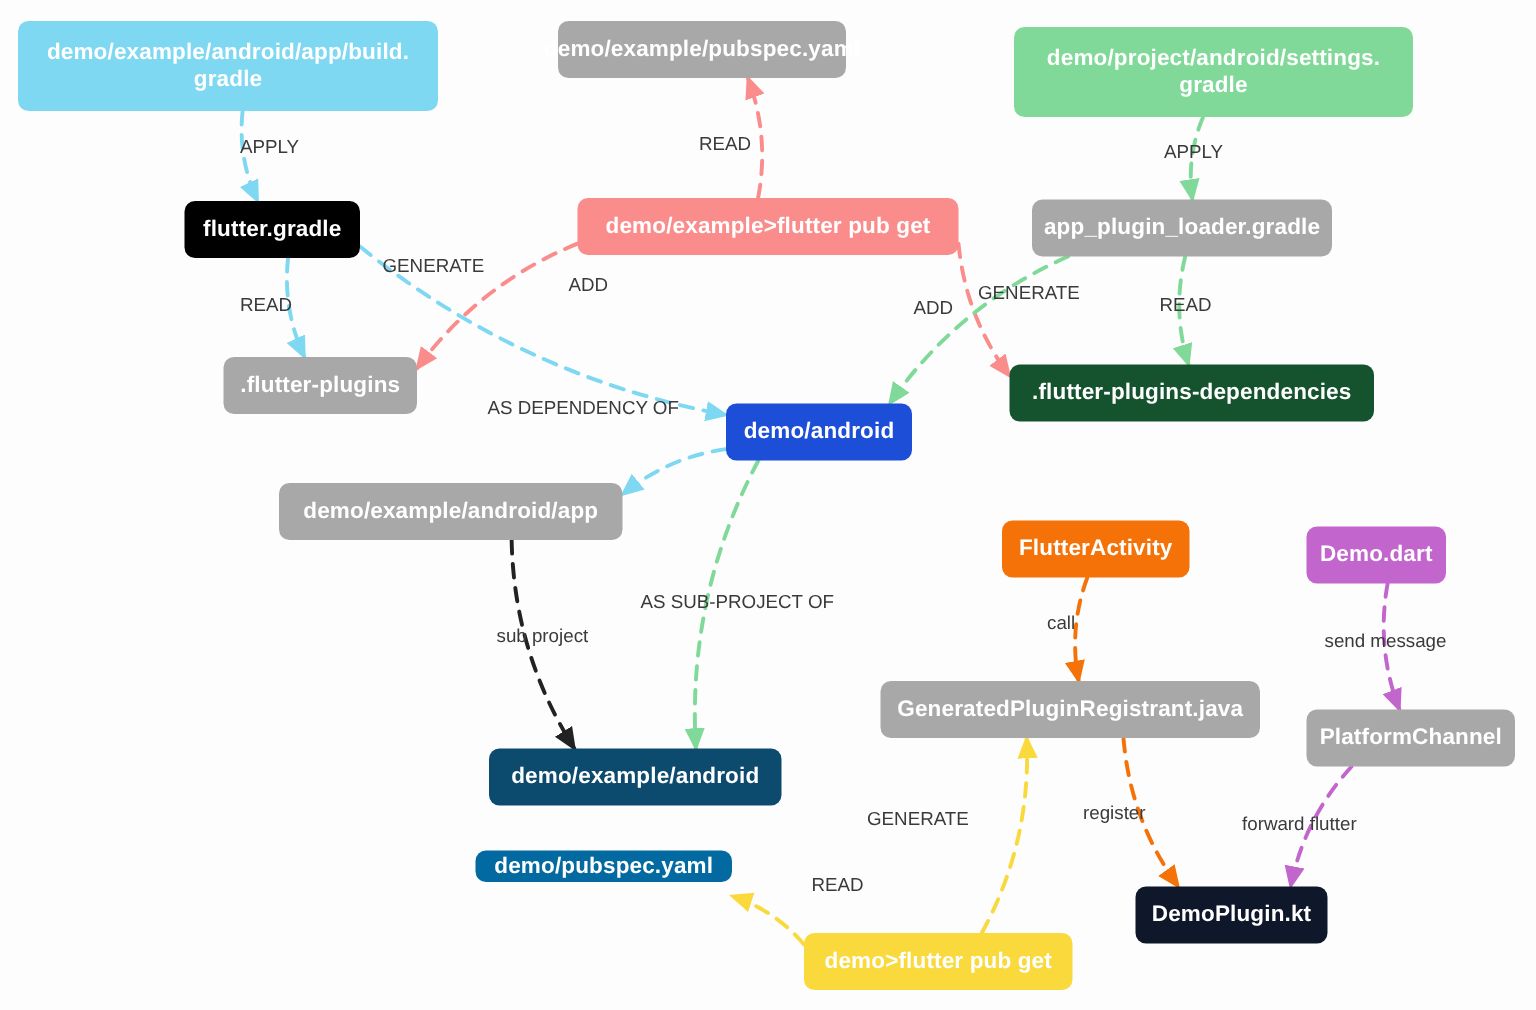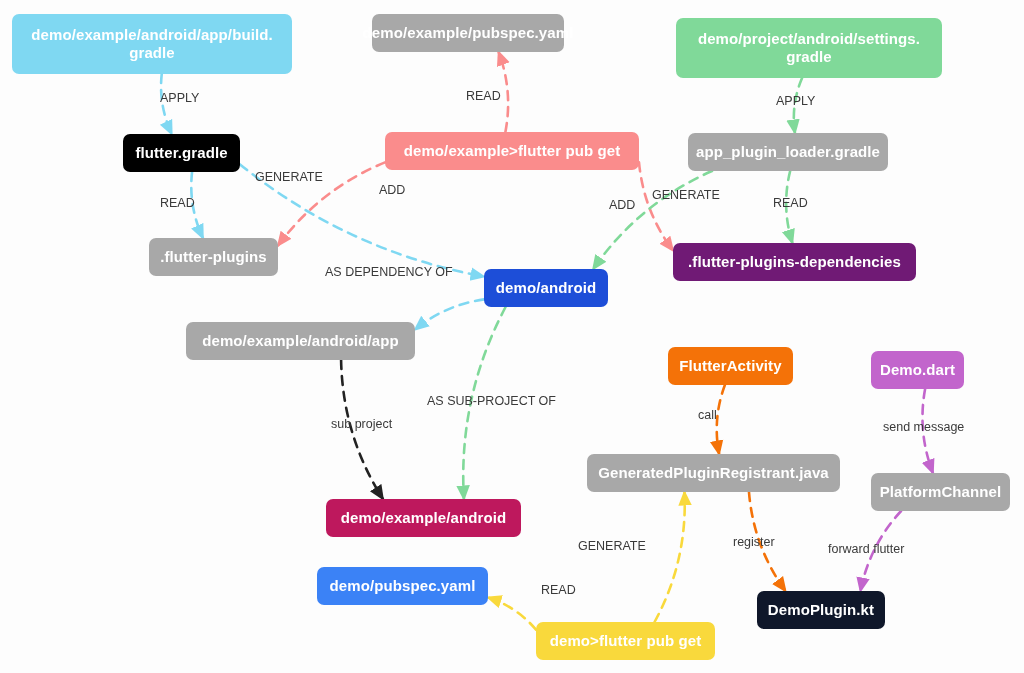--- a/index.html
+++ b/index.html
@@ -110,45 +110,45 @@
       <div class="node" style="left: 12px; top: 14px; width: 280px; height: 60px; background: rgb(127, 216, 242);">demo/example/android/app/build.
 gradle</div>
       <div class="node" style="left: 372px; top: 14px; width: 192px; height: 38px; background: rgb(168, 168, 168);">demo/example/pubspec.yaml</div>
       <div class="node" style="left: 676px; top: 18px; width: 266px; height: 60px; background: rgb(128, 217, 153);">demo/project/android/settings.
 gradle</div>
       <div class="node" style="left: 123px; top: 134px; width: 117px; height: 38px; background: #000000;">flutter.gradle</div>
       <div class="node" style="left: 385px; top: 132px; width: 254px; height: 38px; background: rgb(250, 140, 140);">demo/example&gt;flutter pub get</div>
       <div class="node" style="left: 688px; top: 133px; width: 200px; height: 38px; background: rgb(168, 168, 168);">app_plugin_loader.gradle</div>
       <div class="node" style="left: 149px; top: 238px; width: 129px; height: 38px; background: rgb(168, 168, 168);">.flutter-plugins</div>
       <div class="node" style="left: 484px; top: 269px; width: 124px; height: 38px; background: #1d4ed8;">demo/android</div>
-      <div class="node" style="left: 673px; top: 243px; width: 243px; height: 38px; background: #701a75;">.flutter-plugins-dependencies</div>
+      <div class="node" style="left: 673px; top: 243px; width: 243px; height: 38px; background: #14532d;">.flutter-plugins-dependencies</div>
       <div class="node" style="left: 186px; top: 322px; width: 229px; height: 38px; background: rgb(168, 168, 168);">demo/example/android/app</div>
       <div class="node" style="left: 668px; top: 347px; width: 125px; height: 38px; background: rgb(244, 114, 8);">FlutterActivity</div>
       <div class="node" style="left: 871px; top: 351px; width: 93px; height: 38px; background: rgb(194, 101, 204);">Demo.dart</div>
       <div class="node" style="left: 587px; top: 454px; width: 253px; height: 38px; background: rgb(168, 168, 168);">GeneratedPluginRegistrant.java</div>
       <div class="node" style="left: 871px; top: 473px; width: 139px; height: 38px; background: rgb(168, 168, 168);">PlatformChannel</div>
-      <div class="node" style="left: 326px; top: 499px; width: 195px; height: 38px; background: #be185d; text-align: center;">demo/example/android</div>
+      <div class="node" style="left: 326px; top: 499px; width: 195px; height: 38px; background: #0c4a6e; text-align: center;">demo/example/android</div>
       <div class="node" style="left: 757px; top: 591px; width: 128px; height: 38px; background: #0f172a;">DemoPlugin.kt</div>
-      <div class="node" style="left: 317px; top: 567px; width: 171px; height: 38px; background: #3b82f6;">demo/pubspec.yaml</div>
+      <div class="node" style="left: 317px; top: 567px; width: 171px; height: 21px; background: #0369a1;">demo/pubspec.yaml</div>
       <div class="node" style="left: 536px; top: 622px; width: 179px; height: 38px; background: rgb(249, 217, 60);">demo&gt;flutter pub get</div>
     </div>
   <div id="label-layer">
       <div class="edge-label" style="left: 160px; top: 92px; color: rgb(58, 58, 58);">APPLY</div>
       <div class="edge-label" style="left: 160px; top: 197px; color: rgb(58, 58, 58);">READ</div>
       <div class="edge-label" style="left: 466px; top: 90px; color: rgb(58, 58, 58);">READ</div>
       <div class="edge-label" style="left: 255px; top: 171px; color: rgb(58, 58, 58);">GENERATE</div>
       <div class="edge-label" style="left: 652px; top: 189px; color: rgb(58, 58, 58);">GENERATE</div>
       <div class="edge-label" style="left: 379px; top: 184px; color: rgb(58, 58, 58);">ADD</div>
       <div class="edge-label" style="left: 776px; top: 95px; color: rgb(58, 58, 58);">APPLY</div>
       <div class="edge-label" style="left: 773px; top: 197px; color: rgb(58, 58, 58);">READ</div>
       <div class="edge-label" style="left: 609px; top: 199px; color: rgb(58, 58, 58);">ADD</div>
       <div class="edge-label" style="left: 325px; top: 266px; color: rgb(58, 58, 58);">AS DEPENDENCY OF</div>
       <div class="edge-label" style="left: 331px; top: 418px; color: rgb(58, 58, 58);">sub project</div>
       <div class="edge-label" style="left: 427px; top: 395px; color: rgb(58, 58, 58);">AS SUB-PROJECT OF</div>
       <div class="edge-label" style="left: 698px; top: 409px; color: rgb(58, 58, 58);">call</div>
       <div class="edge-label" style="left: 883px; top: 421px; color: rgb(58, 58, 58);">send message</div>
-      <div class="edge-label" style="left: 722px; top: 536px; color: rgb(58, 58, 58); margin-left: 11px;">register</div>
+      <div class="edge-label" style="left: 722px; top: 536px; color: rgb(58, 58, 58);">register</div>
       <div class="edge-label" style="left: 828px; top: 543px; color: rgb(58, 58, 58);">forward flutter</div>
       <div class="edge-label" style="left: 541px; top: 584px; color: rgb(58, 58, 58);">READ</div>
       <div class="edge-label" style="left: 578px; top: 540px; color: rgb(58, 58, 58);">GENERATE</div>
     </div>
 
 </div>
 
 </body></html>

